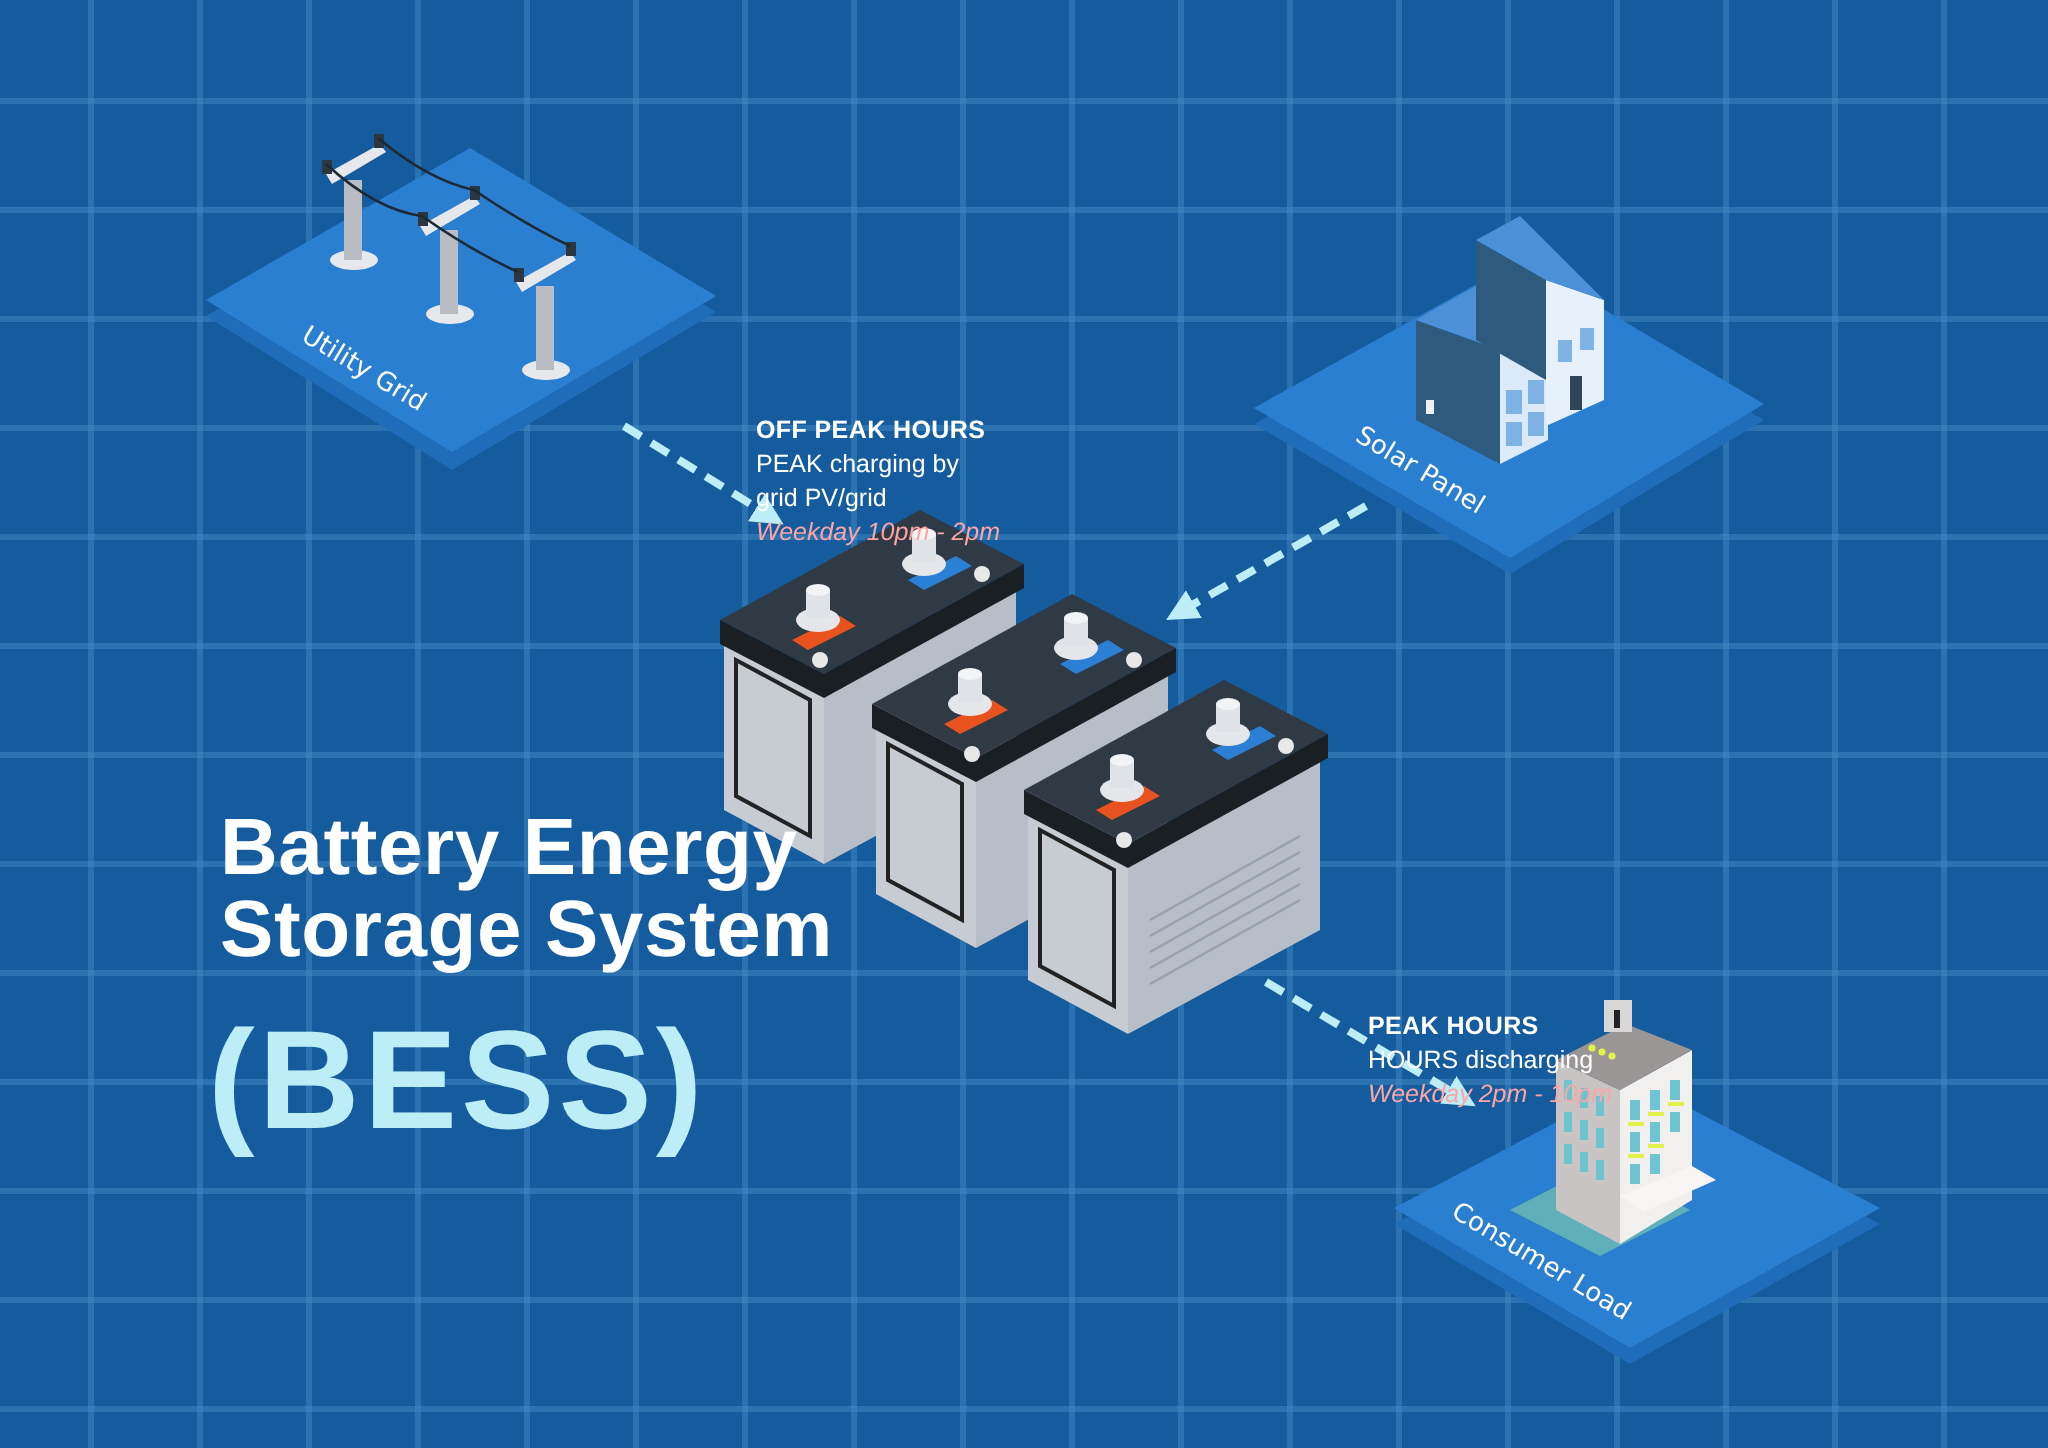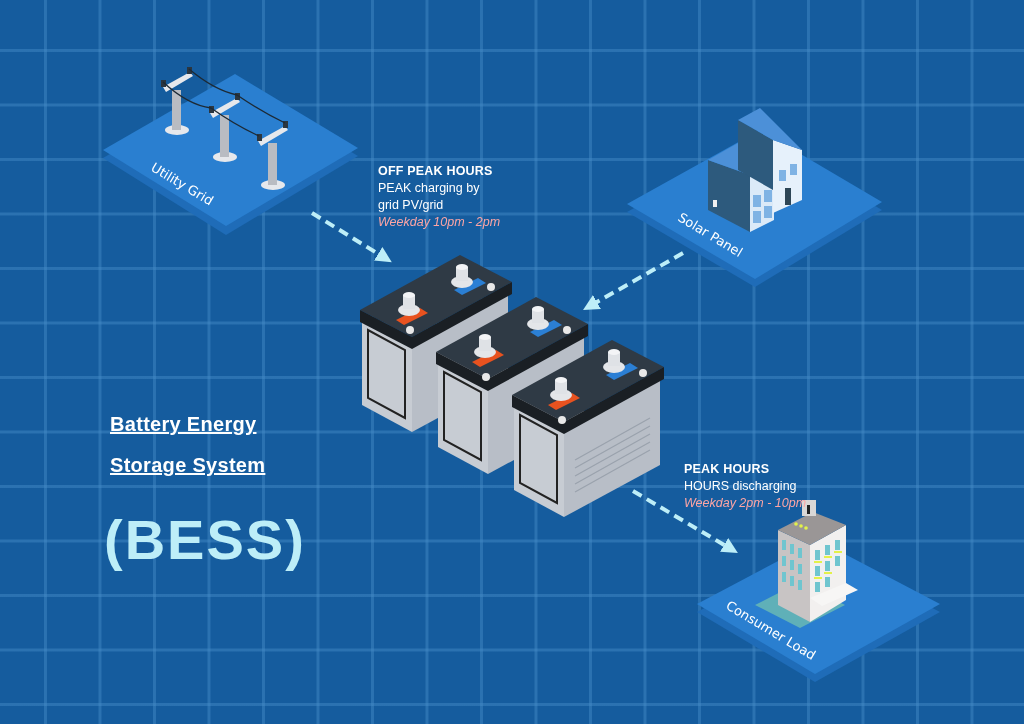--- a/index.html
+++ b/index.html
@@ -3,25 +3,25 @@
 <meta charset="utf-8">
 <style>
   html,body{margin:0;padding:0;}
   body{width:1024px;height:724px;overflow:hidden;background:#155c9e;font-family:"Liberation Sans",sans-serif;position:relative;}
   .grid{position:absolute;inset:0;
     background-image:
       linear-gradient(to right, rgba(70,140,200,0.45) 0, rgba(70,140,200,0.45) 3px, transparent 3px),
       linear-gradient(to bottom, rgba(70,140,200,0.45) 0, rgba(70,140,200,0.45) 3px, transparent 3px);
     background-size:54.5px 54.5px;background-position:44px 49px;}
   svg.scene{position:absolute;left:0;top:0;}
-  .label{position:absolute;color:#fff;font-size:12.5px;line-height:17px;}
+  .label{position:absolute;color:#fff;font-size:12.5px;line-height:17px;margin-top:44px;}
   .label .hd{font-weight:bold;font-size:12.5px;letter-spacing:0.2px;}
   .label .it{font-style:italic;color:#fca5a5;}
-  .title{position:absolute;left:110px;top:404px;color:#fff;font-weight:bold;font-size:20px;line-height:41px;letter-spacing:0.3px;text-decoration:underline;}
-  .bess{position:absolute;left:104px;top:490px;color:#bdeef8;font-weight:bold;font-size:56px;line-height:100px;letter-spacing:2px;}
+  .title{position:absolute;left:110px;top:404px;color:#fff;font-weight:bold;font-size:40px;line-height:41px;letter-spacing:0.3px;}
+  .bess{position:absolute;left:104px;top:490px;color:#bdeef8;font-weight:bold;font-size:70px;line-height:100px;letter-spacing:2px;}
   .plat-label{font-family:"DejaVu Sans",sans-serif;font-size:13px;fill:#fff;}
 </style>
 </head>
 <body>
 
 <div class="grid"></div>
 
 <svg class="scene" width="1024" height="724" viewBox="0 0 1024 724">
   <defs>
     <marker id="ah" viewBox="0 0 10 10" refX="5" refY="5" markerWidth="4" markerHeight="4" orient="auto">

